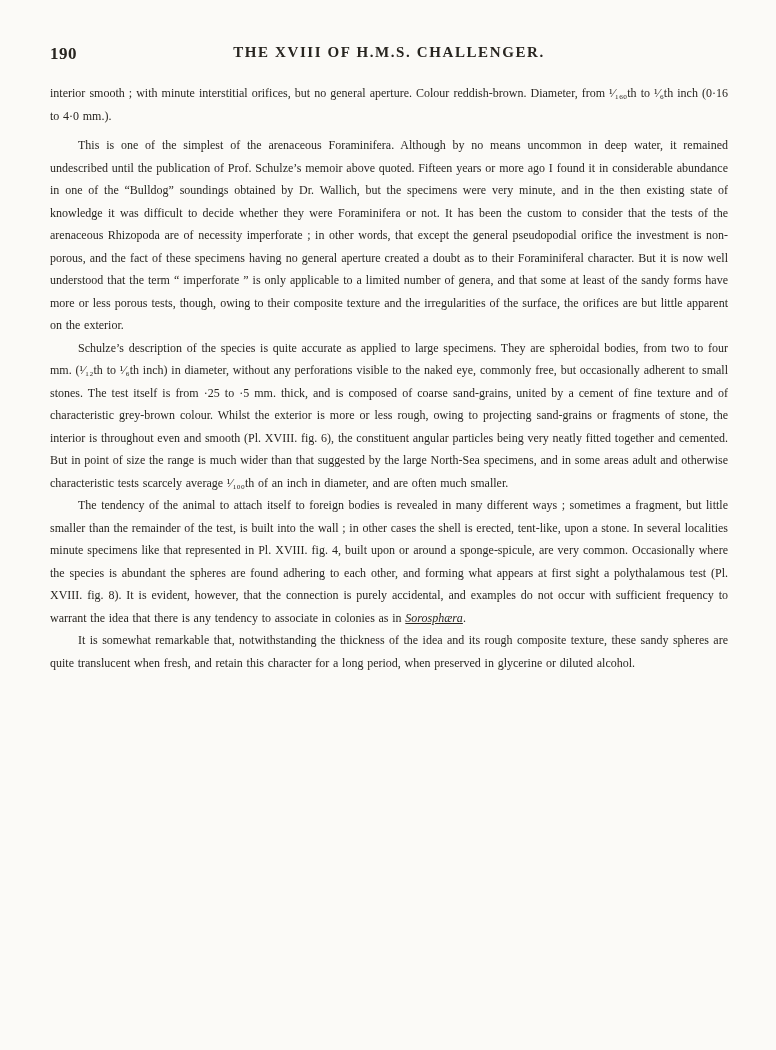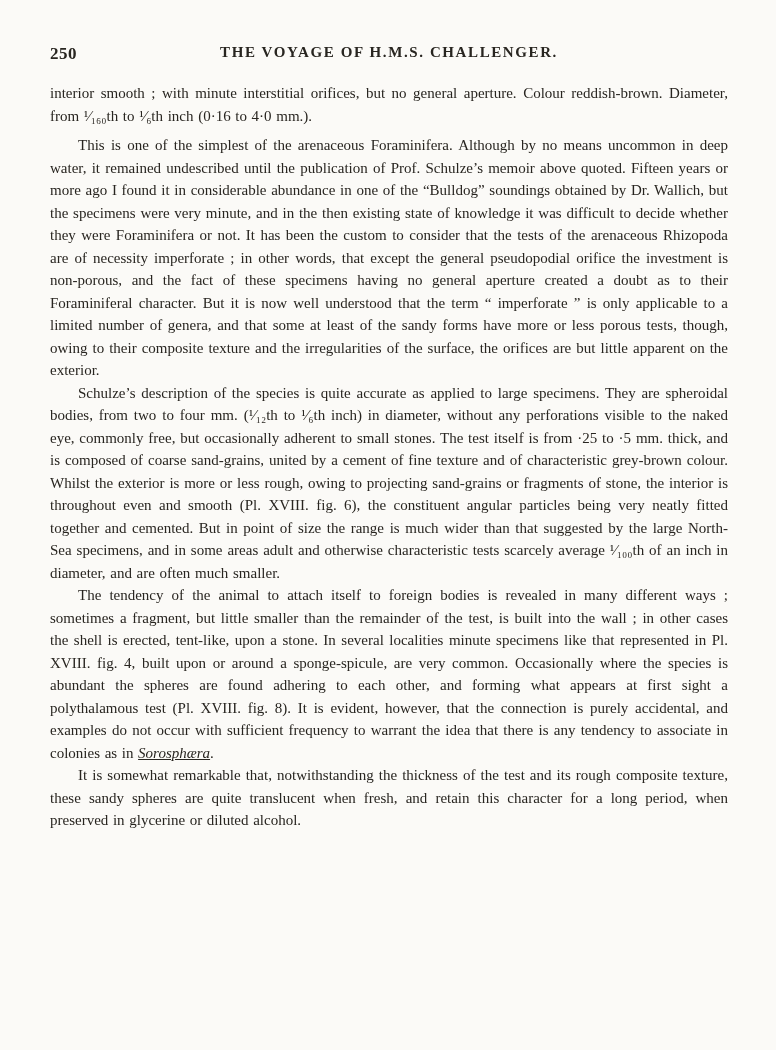--- a/index.html
+++ b/index.html
@@ -33,47 +33,47 @@
   .running-title {
     display: block;
     text-align: center;
     font-size: 15px;
     font-weight: 700;
     letter-spacing: 1.6px;
     white-space: nowrap;
   }
   .body-text {
     margin-top: 14px;
-    font-size: 15px;
+    font-size: 12px;
     line-height: 22.5px;
     text-align: justify;
     word-spacing: 0.06em;
   }
   .para { margin: 0; }
   .para.indent { text-indent: 28px; }
   .para.space-before { margin-top: 7px; }
   em { font-style: italic; text-decoration: underline; }
 </style>
 </head>
 <body>
 
 <div class="page">
 
   <header class="running-head">
-    <span class="page-number">250</span>
-    <span class="running-title">THE VOYAGE OF H.M.S. CHALLENGER.</span>
+    <span class="page-number">190</span>
+    <span class="running-title">THE XVIII OF H.M.S. CHALLENGER.</span>
   </header>
 
   <main class="body-text">
 
     <p class="para">interior smooth ; with minute interstitial orifices, but no general aperture. Colour reddish-brown. Diameter, from ¹⁄₁₆₀th to ¹⁄₆th inch (0·16 to 4·0 mm.).</p>
 
     <p class="para indent space-before">This is one of the simplest of the arenaceous Foraminifera. Although by no means uncommon in deep water, it remained undescribed until the publication of Prof. Schulze’s memoir above quoted. Fifteen years or more ago I found it in considerable abundance in one of the “Bulldog” soundings obtained by Dr. Wallich, but the specimens were very minute, and in the then existing state of knowledge it was difficult to decide whether they were Foraminifera or not. It has been the custom to consider that the tests of the arenaceous Rhizopoda are of necessity imperforate ; in other words, that except the general pseudopodial orifice the investment is non-porous, and the fact of these specimens having no general aperture created a doubt as to their Foraminiferal character. But it is now well understood that the term “ imperforate ” is only applicable to a limited number of genera, and that some at least of the sandy forms have more or less porous tests, though, owing to their composite texture and the irregularities of the surface, the orifices are but little apparent on the exterior.</p>
 
     <p class="para indent">Schulze’s description of the species is quite accurate as applied to large specimens. They are spheroidal bodies, from two to four mm. (¹⁄₁₂th to ¹⁄₆th inch) in diameter, without any perforations visible to the naked eye, commonly free, but occasionally adherent to small stones. The test itself is from ·25 to ·5 mm. thick, and is composed of coarse sand-grains, united by a cement of fine texture and of characteristic grey-brown colour. Whilst the exterior is more or less rough, owing to projecting sand-grains or fragments of stone, the interior is throughout even and smooth (Pl. XVIII. fig. 6), the constituent angular particles being very neatly fitted together and cemented. But in point of size the range is much wider than that suggested by the large North-Sea specimens, and in some areas adult and otherwise characteristic tests scarcely average ¹⁄₁₀₀th of an inch in diameter, and are often much smaller.</p>
 
     <p class="para indent"><span>The tendency of the animal to attach itself to foreign bodies is revealed in many different ways ; sometimes a fragment, but little smaller than the remainder of the test, is built into the wall ; in other cases the shell is erected, tent-like, upon a stone. In several localities minute specimens like that represented in Pl. XVIII. fig. 4, built upon or around a sponge-spicule, are very common. Occasionally where the species is abundant the spheres are found adhering to each other, and forming what appears at first sight a polythalamous test (Pl. XVIII. fig. 8). It is evident, however, that the connection is purely accidental, and examples do not occur with sufficient frequency to warrant the idea that there is any tendency to associate in colonies as in </span><em>Sorosphæra</em><span>.</span></p>
 
-    <p class="para indent">It is somewhat remarkable that, notwithstanding the thickness of the test and its rough composite texture, these sandy spheres are quite translucent when fresh, and retain this character for a long period, when preserved in glycerine or diluted alcohol.</p>
+    <p class="para indent">It is somewhat remarkable that, notwithstanding the thickness of the idea and its rough composite texture, these sandy spheres are quite translucent when fresh, and retain this character for a long period, when preserved in glycerine or diluted alcohol.</p>
 
   </main>
 
 </div>
 
 </body></html>

